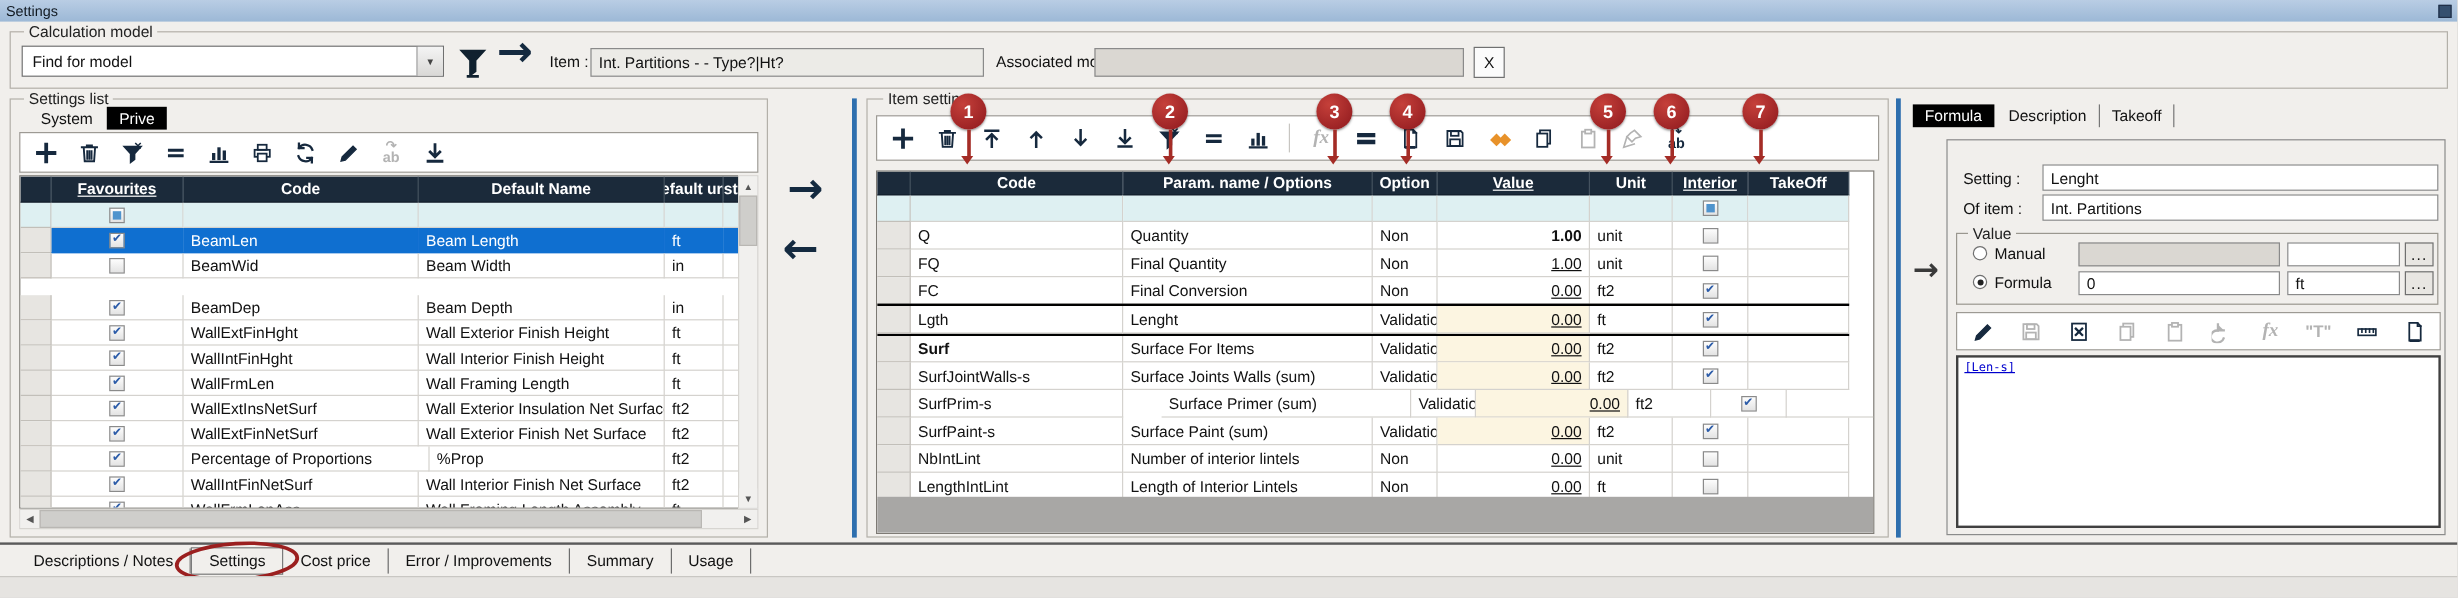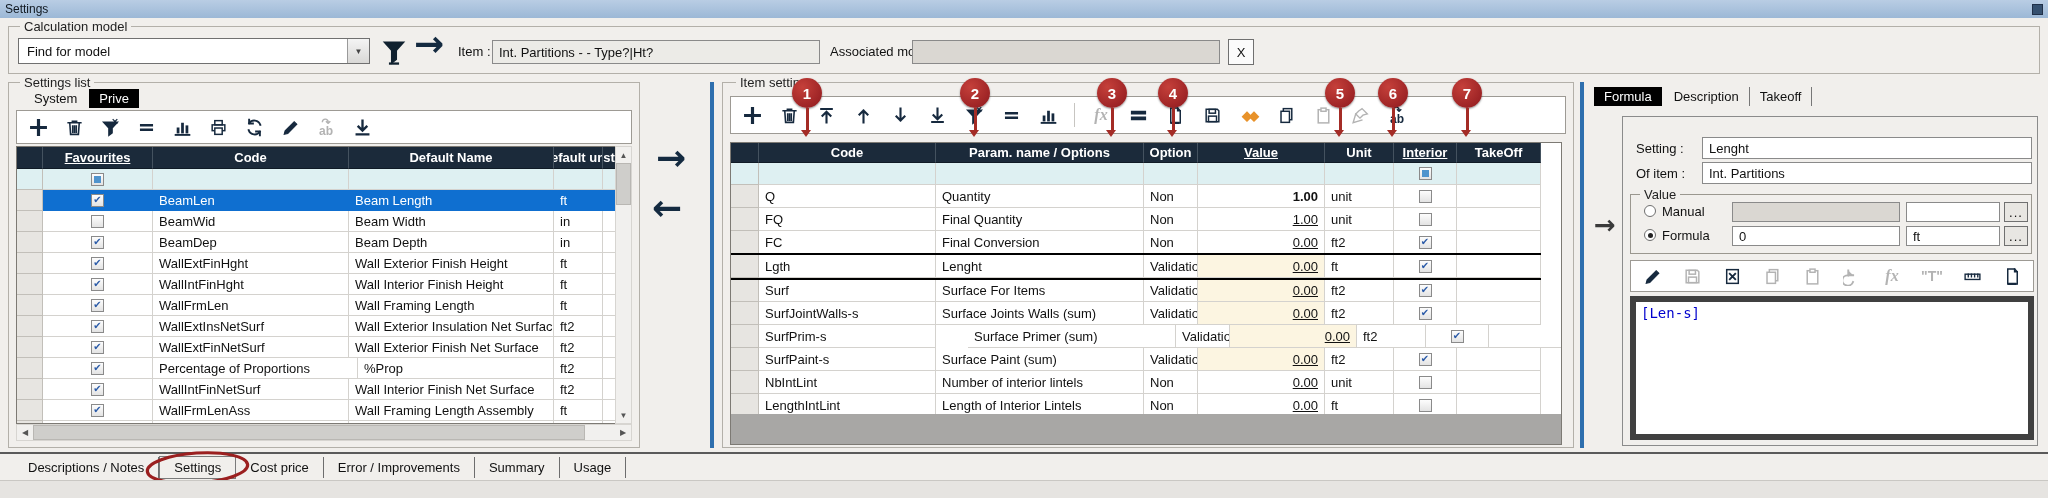--- a/index.html
+++ b/index.html
@@ -102,22 +102,22 @@
   .btabs{position:absolute;display:flex;align-items:center;}
   .btab{position:relative;padding:3px 14px;border-right:1px solid #6d6d6d;white-space:nowrap;}
   .btab.active{border:1px solid #7a7a7a;background:#f1efec;}
   .btab svg.circle{position:absolute;left:-16px;top:-9px;width:calc(100% + 32px);height:40px;
     pointer-events:none;overflow:visible;}
   .statusstrip{position:absolute;left:0;top:480px;width:2048px;height:18px;background:#e6e4e1;
     border-top:1px solid #c9c7c3;}
   .sepline{position:absolute;left:0;top:452px;width:2048px;height:2px;background:#5a5a5a;}
 
   .lbl{position:absolute;white-space:nowrap;}
-  .formulaarea{position:absolute;border:6px solid #404040;background:#fff;
-    font-family:"DejaVu Sans Mono",monospace;font-size:14px;color:#0000cd;padding:3px 5px;}
+  .formulaarea{position:absolute;border:2px solid #404040;background:#fff;
+    font-family:"DejaVu Sans Mono",monospace;font-size:10px;color:#0000cd;padding:3px 5px;text-decoration:underline;}
   .panelbox{position:absolute;border:1px solid #8b8b8b;}
   .dots{letter-spacing:1px;}
 </style>
 </head>
 <body>
 
 <div class="screen">
 
   <div class="titlebar">
     <span>Settings</span>
@@ -256,21 +256,21 @@
       <div class="trow" style="height: 21px;">
         <div class="cell rowhdr" style="width: 26px; flex: 0 0 26px;"></div>
         <div class="cell ctr" style="width: 110px; flex: 0 0 110px;">
           <span class="cb"></span>
         </div>
         <div class="cell " style="width: 196px; flex: 0 0 196px;">BeamWid</div>
         <div class="cell " style="width: 205px; flex: 0 0 205px;">Beam Width</div>
         <div class="cell " style="width: 49px; flex: 0 0 49px;">in</div>
         <div class="cell " style="width: 13px; flex: 0 0 13px;"></div>
       </div>
-      <div class="trow" style="height: 21px;">
+      <div class="trow" style="height: 21px; margin-top: 14px;">
         <div class="cell rowhdr" style="width: 26px; flex: 0 0 26px;"></div>
         <div class="cell ctr" style="width: 110px; flex: 0 0 110px;">
           <span class="cb checked"></span>
         </div>
         <div class="cell " style="width: 196px; flex: 0 0 196px;">BeamDep</div>
         <div class="cell " style="width: 205px; flex: 0 0 205px;">Beam Depth</div>
         <div class="cell " style="width: 49px; flex: 0 0 49px;">in</div>
         <div class="cell " style="width: 13px; flex: 0 0 13px;"></div>
       </div>
       <div class="trow" style="height: 21px;">
@@ -571,21 +571,21 @@
             <span class="u">0.00</span>
           </div>
           <div class="cell " style="width: 69px; flex: 0 0 69px;">ft</div>
           <div class="cell ctr" style="width: 63px; flex: 0 0 63px;">
             <span class="cb checked"></span>
           </div>
           <div class="cell " style="width: 84px; flex: 0 0 84px;"></div>
         </div>
         <div class="trow" style="height: 23px;">
           <div class="cell rowhdr" style="width: 28px; flex: 0 0 28px;"></div>
-          <div class="cell " style="width: 177px; flex: 0 0 177px;">Surf</div>
+          <div class="cell " style="width: 177px; flex: 0 0 177px; font-weight: bold;">Surf</div>
           <div class="cell " style="width: 208px; flex: 0 0 208px;">Surface For Items</div>
           <div class="cell " style="width: 54px; flex: 0 0 54px;">Validatio</div>
           <div class="cell rgt vyellow" style="width: 127px; flex: 0 0 127px;">
             <span class="u">0.00</span>
           </div>
           <div class="cell " style="width: 69px; flex: 0 0 69px;">ft2</div>
           <div class="cell ctr" style="width: 63px; flex: 0 0 63px;">
             <span class="cb checked"></span>
           </div>
           <div class="cell " style="width: 84px; flex: 0 0 84px;"></div>

